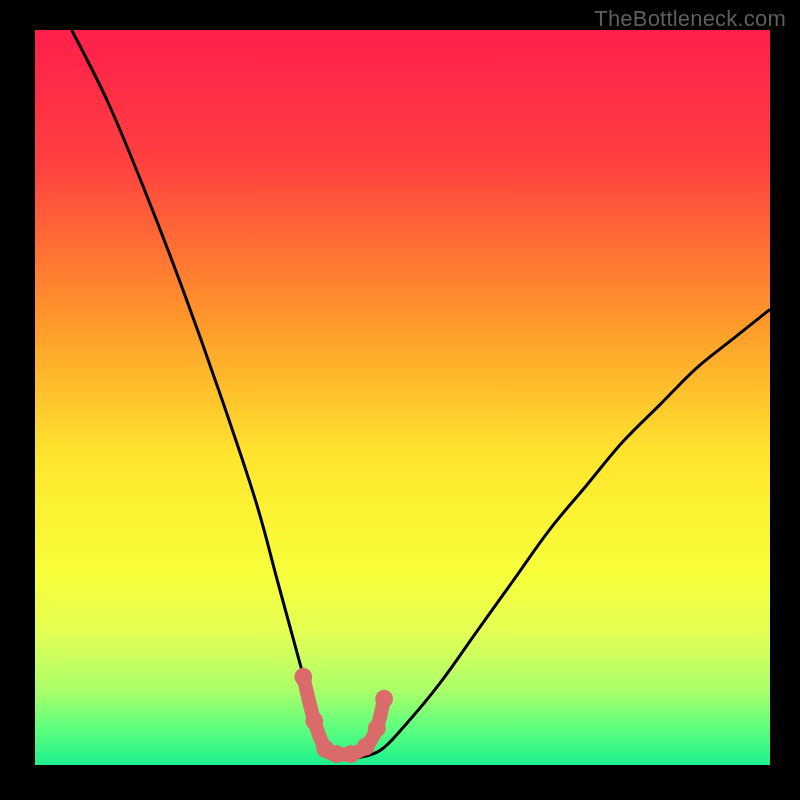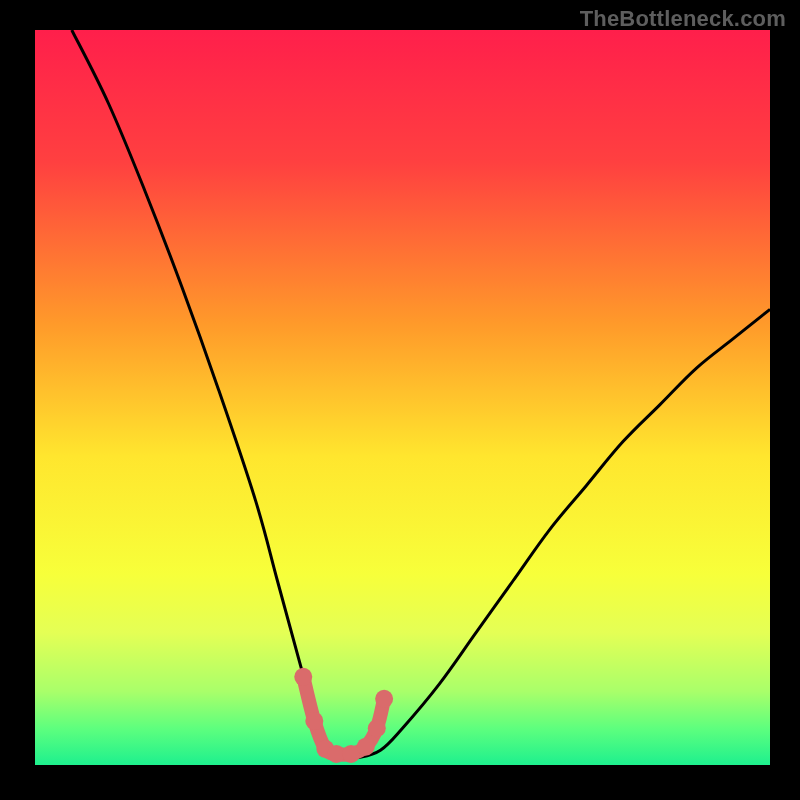--- a/index.html
+++ b/index.html
@@ -17,21 +17,21 @@
     top: 0;
     width: 800px;
     height: 800px;
   }
   .watermark {
     position: absolute;
     top: 6px;
     right: 14px;
     color: #5e5e5e;
     font-size: 22px;
-    font-weight: 700;
+    font-weight: 400;
     letter-spacing: 0.2px;
     z-index: 10;
   }
   svg {
     display: block;
   }
 </style>
 </head>
 <body>
 

